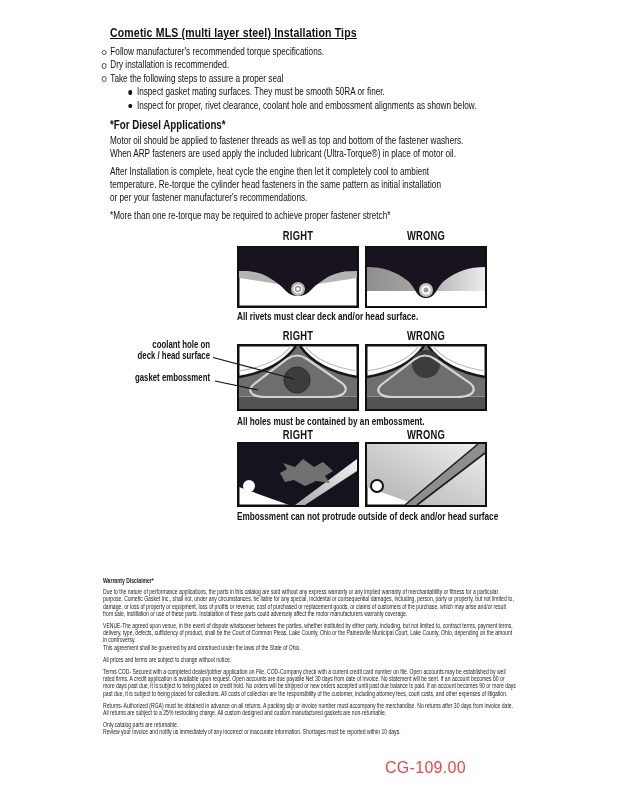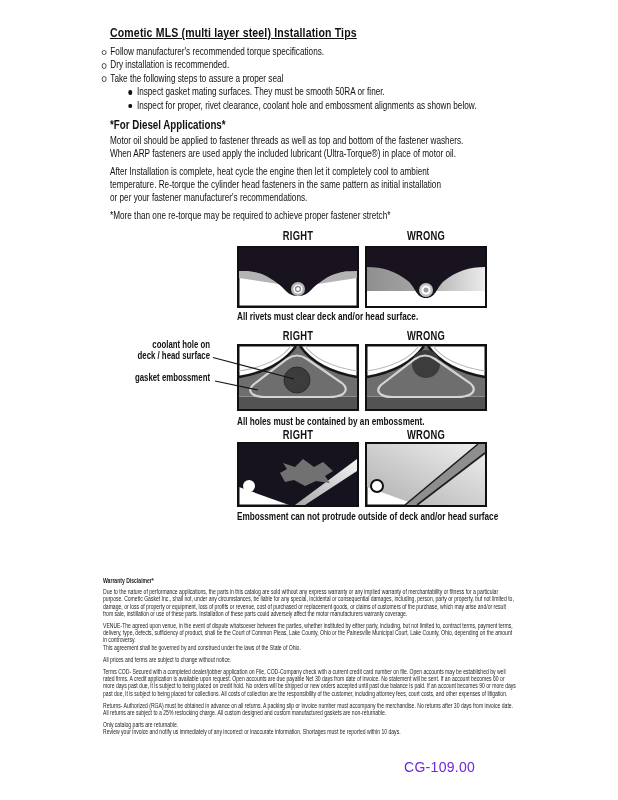--- a/index.html
+++ b/index.html
@@ -32,21 +32,21 @@
   .para{left:110px;width:600px;font-size:10.5px;line-height:13.2px;}
 
   .row-label{width:122px;text-align:center;font-size:12px;font-weight:bold;letter-spacing:.3px;}
   .caption{font-size:10.5px;font-weight:bold;line-height:11.2px;white-space:nowrap;}
   .callout{width:120px;text-align:right;font-size:10px;font-weight:bold;line-height:11px;}
   .legal{
     left:103px;top:577px;width:530px;font-size:6.5px;line-height:7.2px;color:#1c1c1c;
   }
   .legal p{margin:0 0 5px 0;}
   .legal .lh{font-weight:bold;margin-bottom:4px;}
-  .page-code{left:404px;top:759px;font-size:14px;color:#6d28d9;letter-spacing:.3px;}
+  .page-code{left:385px;top:759px;font-size:16px;color:#ef4444;letter-spacing:.3px;}
   svg{display:block;}
 </style>
 </head>
 <body>
 
 <div class="abs doc-title cx">Cometic MLS (multi layer steel) Installation Tips</div>
 
 <div class="abs tips cx">
   <div class="tip lv1">Follow manufacturer's recommended torque specifications.</div>
   <div class="tip lv1">Dry installation is recommended.</div>

